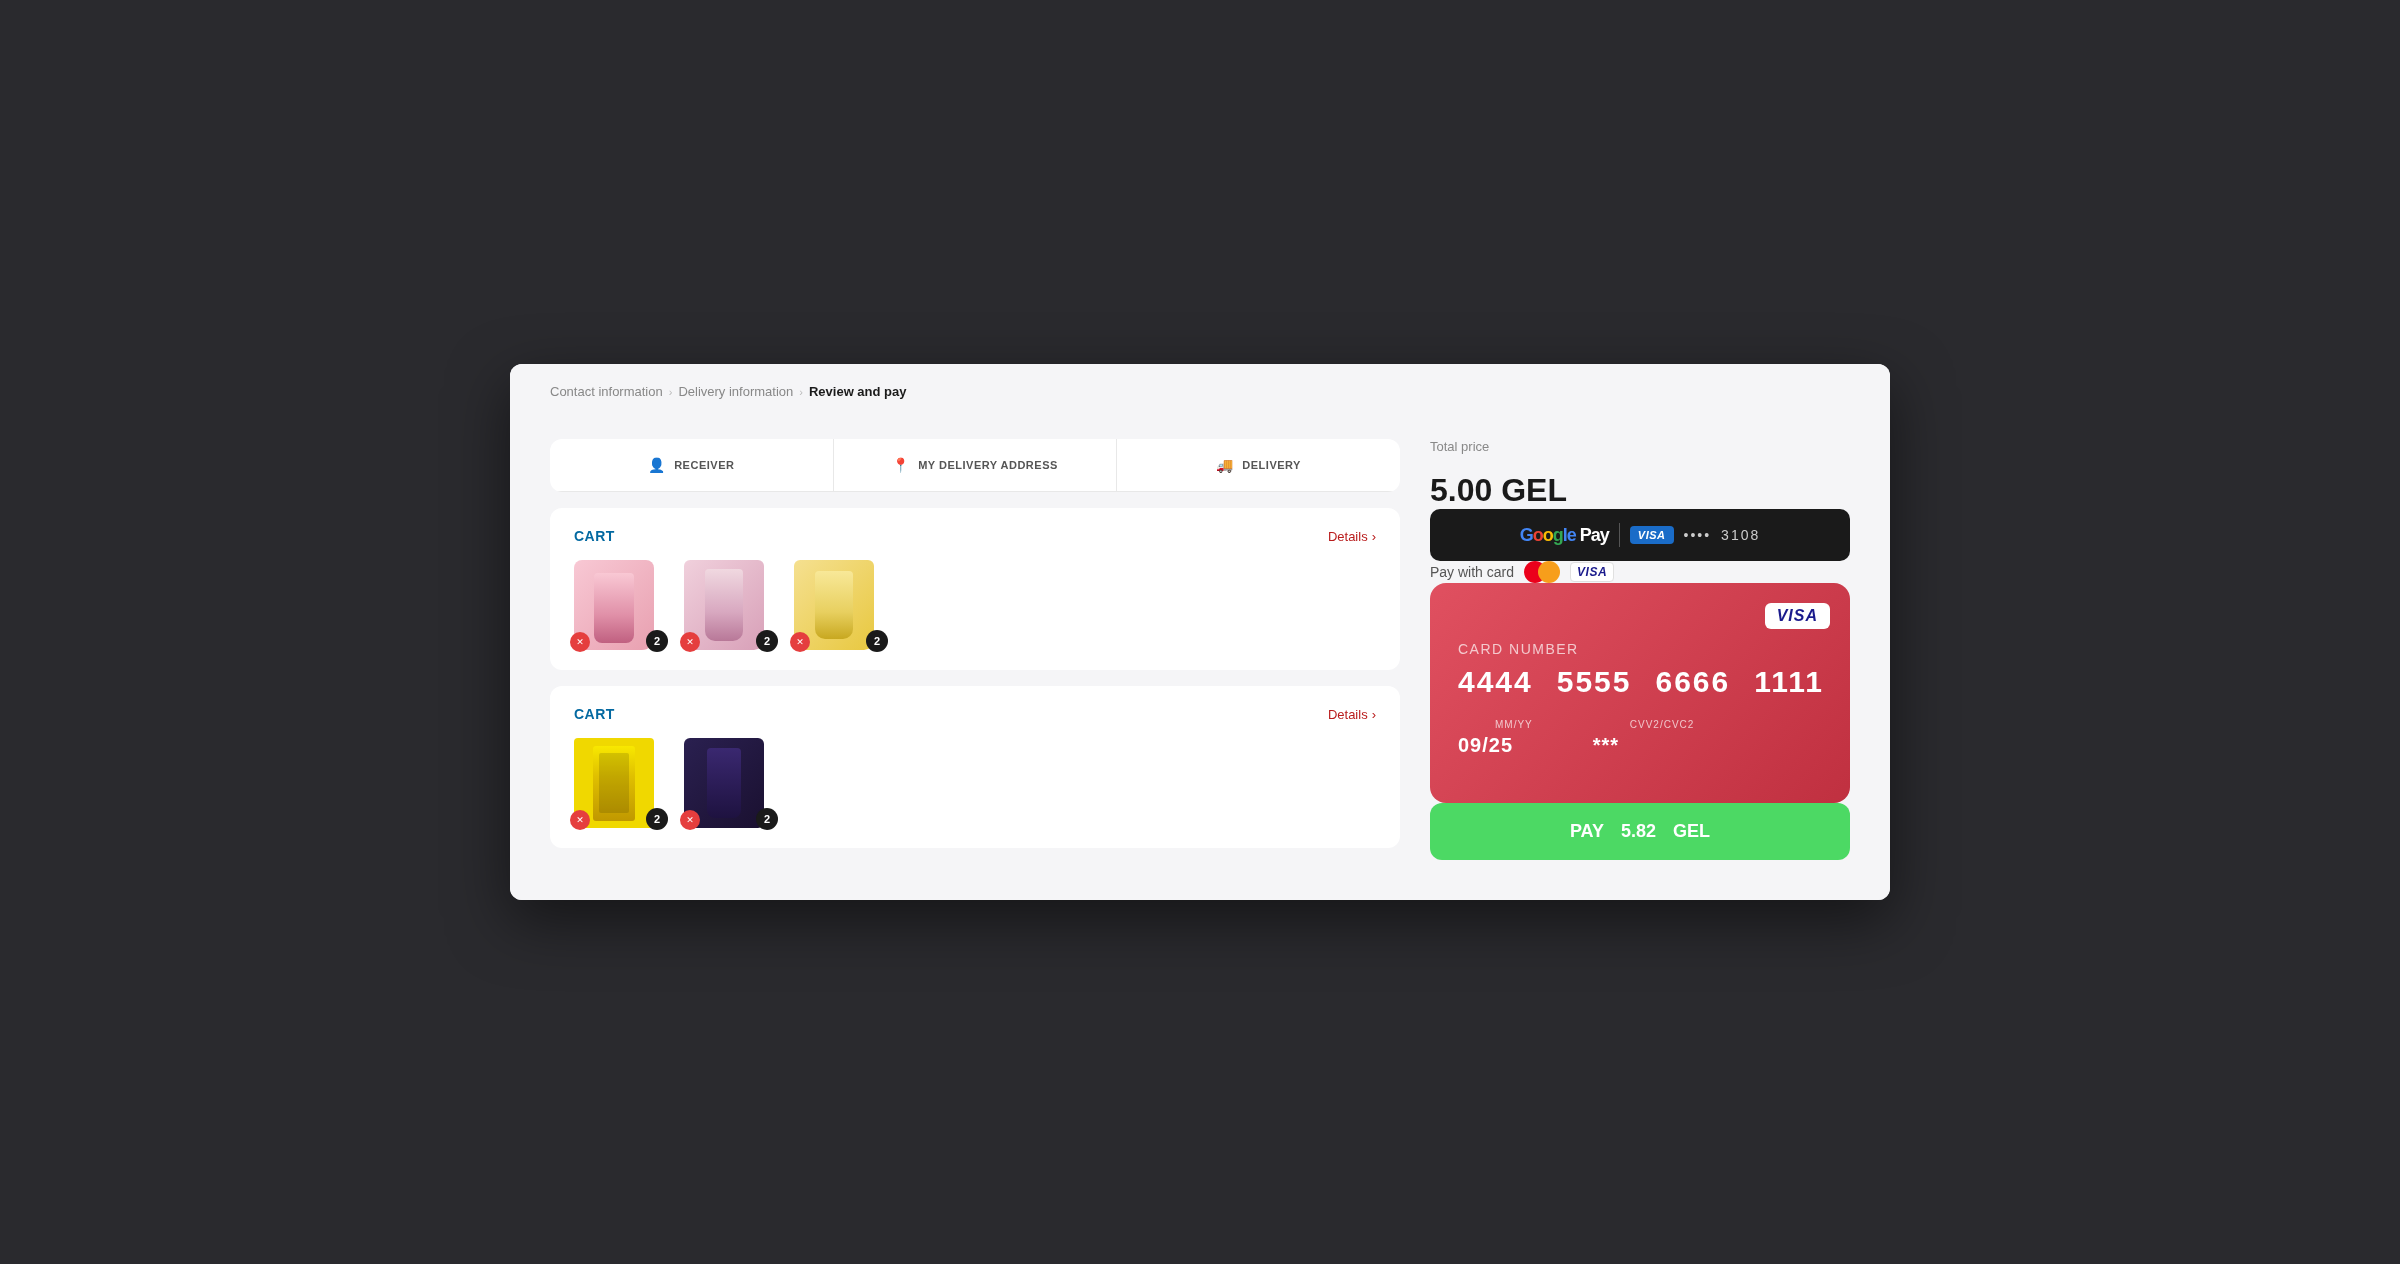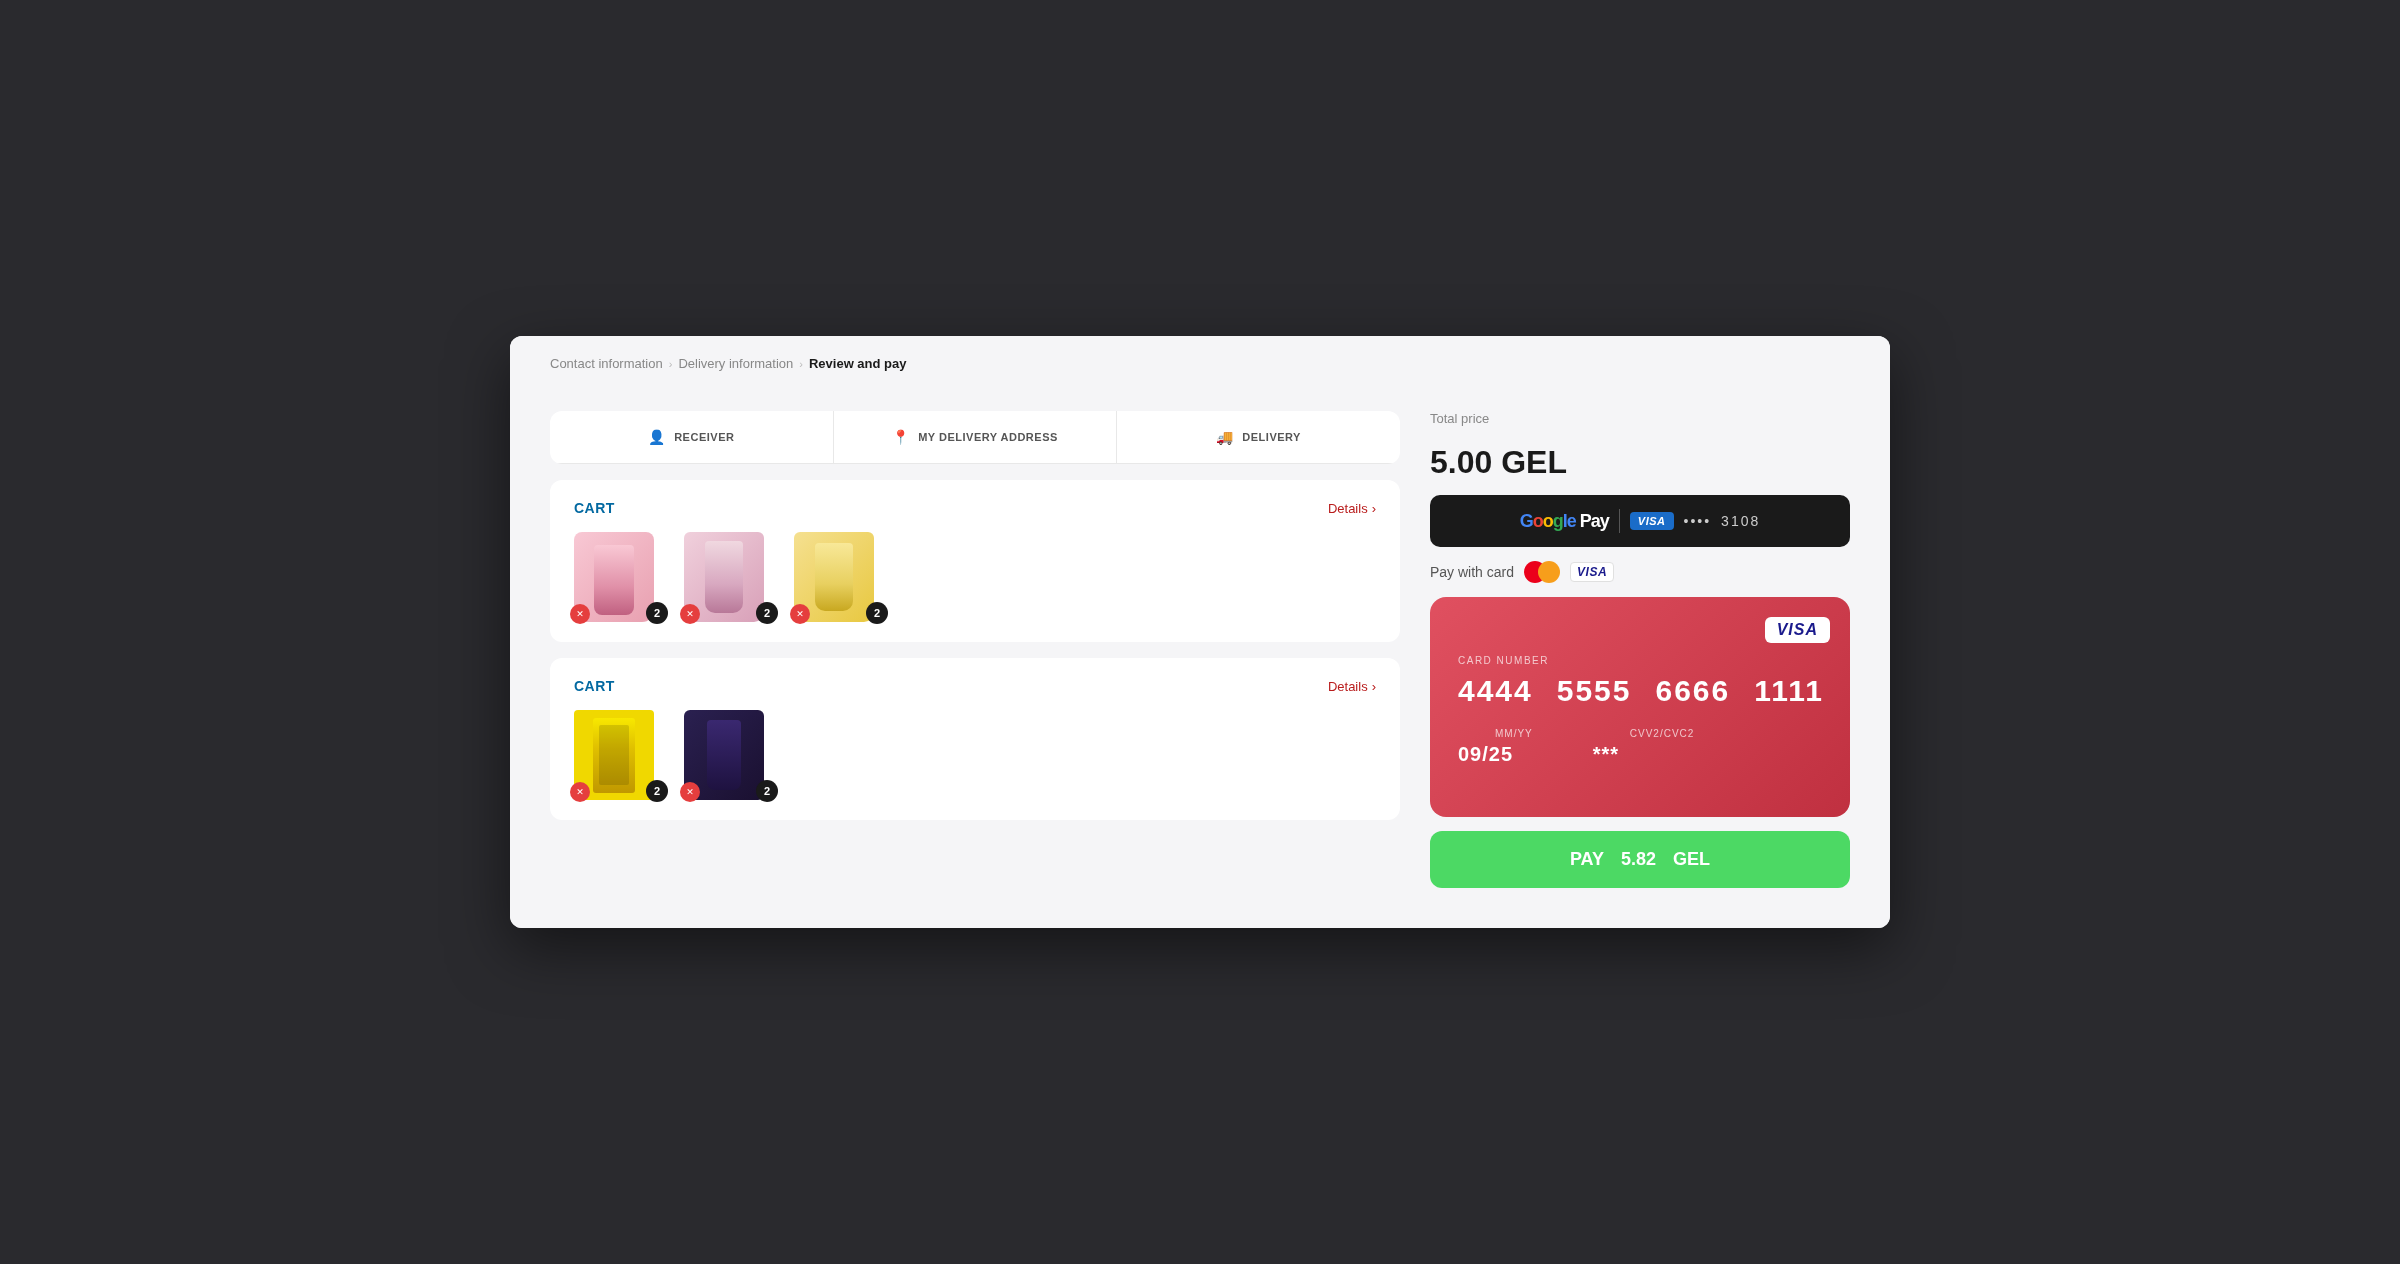--- a/index.html
+++ b/index.html
@@ -206,21 +206,20 @@
       color: white;
       font-size: 11px;
       font-weight: 600;
       z-index: 2;
     }
 
     
     .right-col {
       display: flex;
       flex-direction: column;
-      gap: 14px;
       padding-top: 0;
     }
 
     .total-label {
       font-size: 13px;
       color: #888;
     }
 
     .total-price {
       font-size: 32px;
@@ -332,21 +331,21 @@
       color: #1a1a8c;
       font-size: 16px;
       font-weight: 900;
       font-style: italic;
       padding: 4px 12px;
       border-radius: 6px;
       letter-spacing: 1px;
     }
 
     .card-number-label {
-      font-size: 10px;
+      font-size: 14px;
       letter-spacing: 1.5px;
       color: rgba(255,255,255,0.7);
       margin-bottom: 8px;
       margin-top: 30px;
     }
 
     .card-number-row {
       display: flex;
       gap: 24px;
       font-size: 30px;

